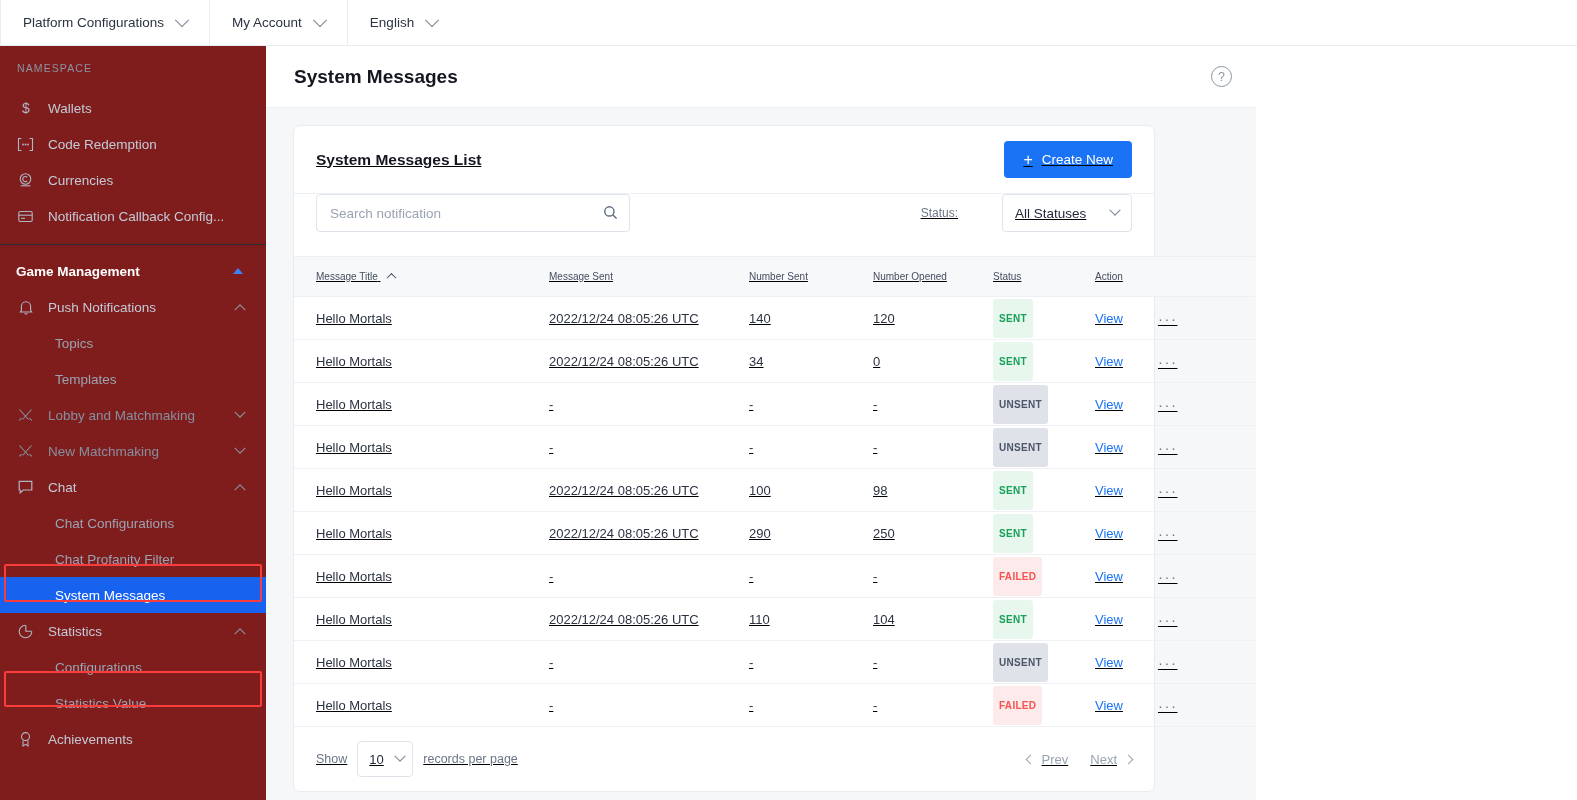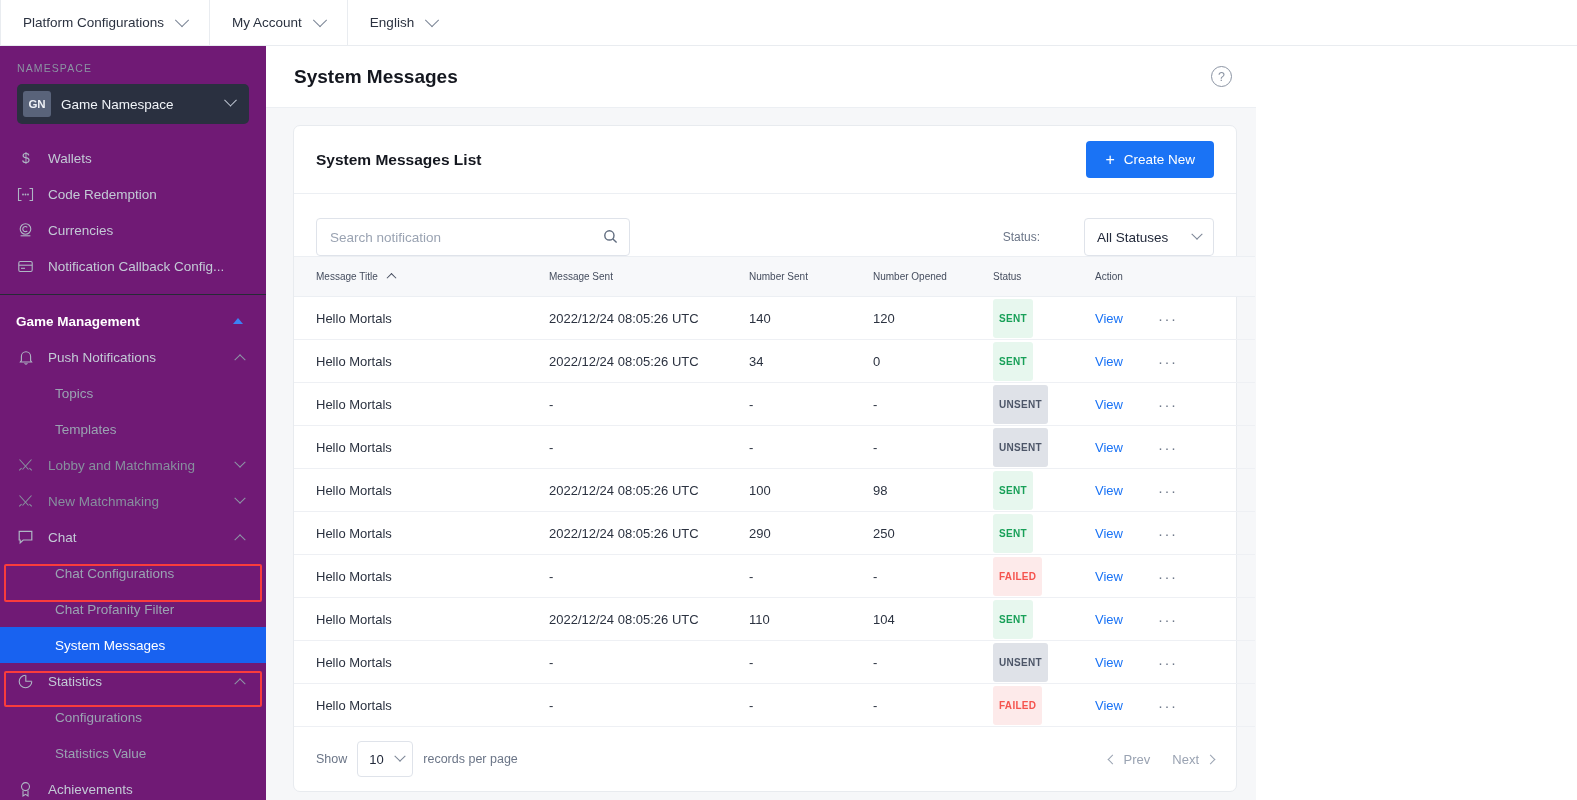--- a/index.html
+++ b/index.html
@@ -36,21 +36,21 @@
   }
   .chev {
     width: 10px; height: 10px; border-right: 1.6px solid #7c8696;
     border-bottom: 1.6px solid #7c8696; transform: rotate(45deg) translate(-2px,-2px);
   }
   .chev.small { width: 8px; height: 8px; border-width: 1.4px; }
 
   
   .sidebar {
     position: absolute; top: 46px; left: 0; width: 266px; height: 754px;
-    background: #701a75; color: #c4cbd6; overflow: hidden;
+    background: #7f1d1d; color: #c4cbd6; overflow: hidden;
   }
   .ns-block { padding: 16px 17px 12px 17px; }
   .ns-label { font-size: 10.5px; letter-spacing: 1.1px; color: #8b93a3; text-transform: uppercase; }
   .ns-select {
     margin-top: 10px; height: 40px; background: #2a3040; border-radius: 5px;
     display: flex; align-items: center; padding: 0 6px 0 6px; gap: 10px; cursor: pointer;
   }
   .ns-badge {
     width: 28px; height: 26px; background: #59637a; border-radius: 3px;
     display:flex; align-items:center; justify-content:center;
@@ -98,34 +98,34 @@
     display: flex; align-items: center; padding: 0 24px 0 28px;
     border-bottom: 1px solid #eceff3;
   }
   .page-title { font-size: 19px; font-weight: 700; color: #14171f; flex: 1; }
   .help-ico {
     width: 21px; height: 21px; border: 1.6px solid #8b94a3; border-radius: 50%;
     display: flex; align-items: center; justify-content: center;
     font-size: 12.5px; color: #8b94a3; cursor: pointer;
   }
   .page-body { width: 990px; height: 692px; background: #f6f7f9; padding: 17px 0 0 27px; }
-  .card { width: 944px; background: #ffffff; border: 1px solid #e8ebef; border-radius: 7px; }
+  .card { width: 862px; background: #ffffff; border: 1px solid #e8ebef; border-radius: 7px; text-decoration: underline; }
 
   .card-head { height: 67px; display: flex; align-items: center; padding: 0 22px 0 22px; }
   .card-title { font-size: 15.5px; font-weight: 700; color: #14171f; flex: 1; }
   .btn-primary {
     background: #1a73f5; color: #ffffff; border: none; border-radius: 4px;
     height: 37px; padding: 0 19px; font-size: 13.5px; font-family: inherit;
     display: flex; align-items: center; gap: 9px; cursor: pointer;
   }
   .btn-primary .plus { font-size: 16px; line-height: 1; font-weight: 400; }
 
   .filter-row {
     height: 63px; border-top: 1px solid #eceff3;
-    display: flex; align-items: flex-end; padding: 0 22px; gap: 12px;
+    display: flex; align-items: flex-start; padding: 0 22px; gap: 12px;
   }
   .search-wrap { position: relative; width: 314px; }
   .search-input {
     width: 100%; height: 38px; border: 1px solid #dfe3ea; border-radius: 4px;
     padding: 0 38px 0 13px; font-size: 13.5px; color: #30384a;
     font-family: inherit; outline: none; background: #fff;
   }
   .search-input::placeholder { color: #9aa3b2; }
   .search-ico { position: absolute; right: 12px; top: 11px; color: #5f6b7e; }
   .filter-right { margin-left: auto; display: flex; align-items: center; gap: 12px; }
@@ -203,25 +203,20 @@
       <div class="topnav-item">
         <span>English</span>
         <span class="chev"></span>
       </div>
     </div>
   </div>
 
   <div class="sidebar">
     <div class="ns-block">
       <div class="ns-label">NAMESPACE</div>
-      <div class="ns-select">
-        <span class="ns-badge">GN</span>
-        <span class="ns-name">Game Namespace</span>
-        <span class="ns-chev"></span>
-      </div>
     </div>
 
     <div class="navlist">
       <div class="nav-item">
         <span class="ico">
           <svg width="16" height="16" viewBox="0 0 16 16">
               <text x="8" y="13" font-size="14" text-anchor="middle" fill="currentColor" font-family="Liberation Sans, sans-serif">$</text>
             </svg>
         </span>
         <span class="lbl">Wallets</span>

